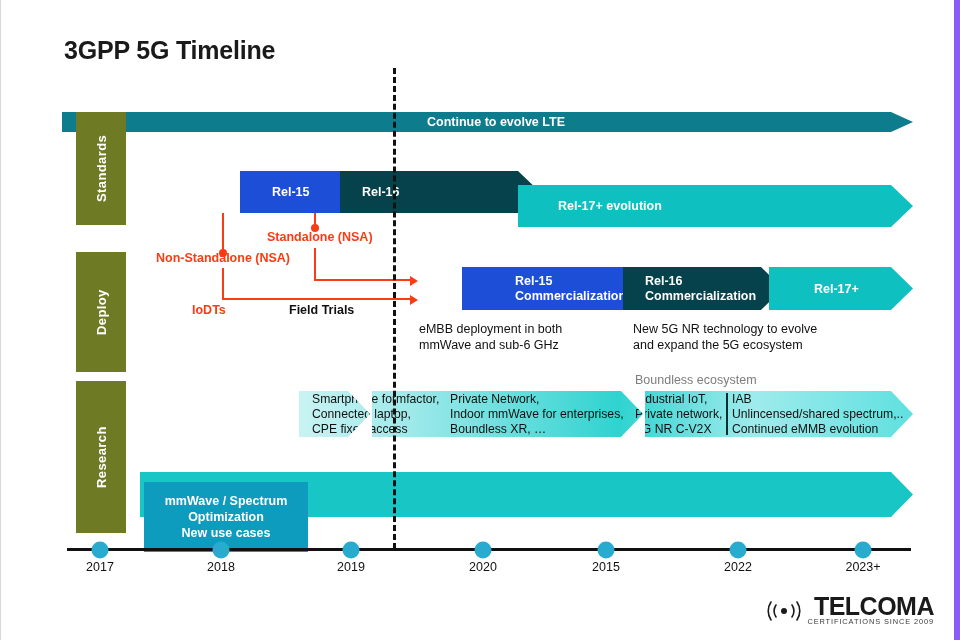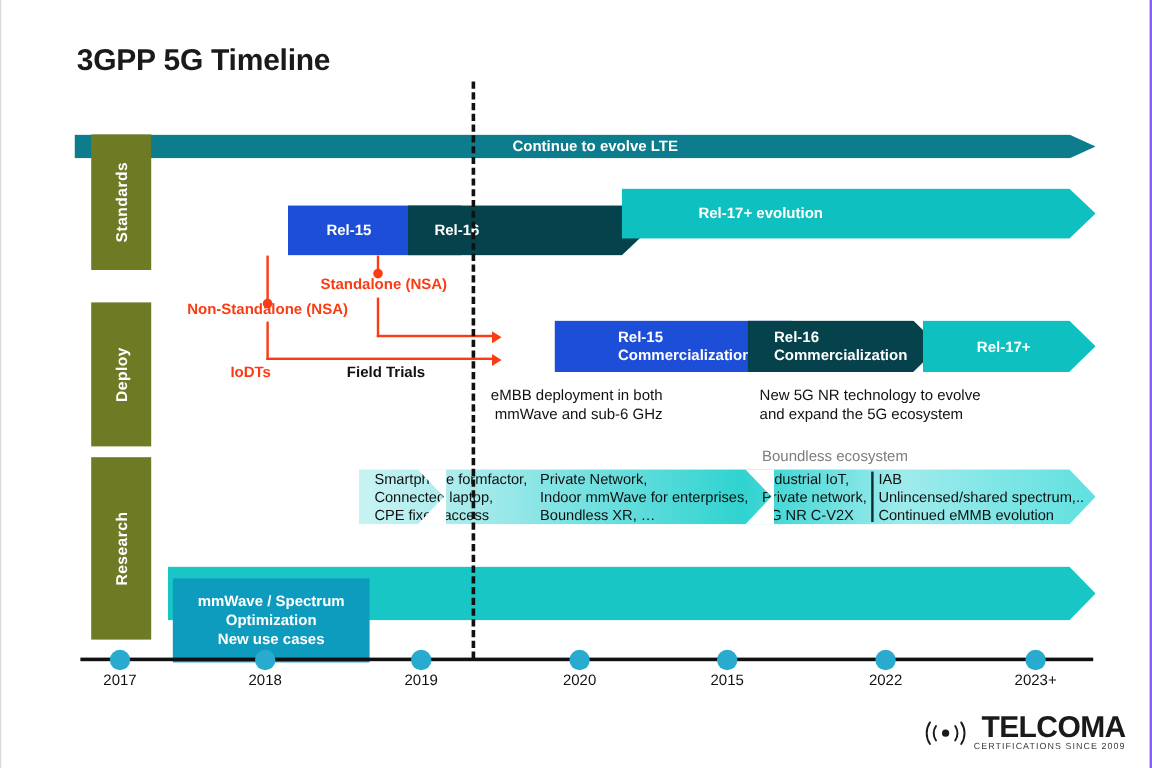--- a/index.html
+++ b/index.html
@@ -7,21 +7,21 @@
     width:960px;height:640px;
     background:#ffffff;
     font-family:"Liberation Sans", sans-serif;
     overflow:hidden;
   }
   #canvas{
     position:relative;
     width:960px;height:640px;
     background:#ffffff;
     border-left:1px solid #d8d8d8;
-    border-right:2px solid #8b5cf6;
+    border-right:6px solid #8b5cf6;
     box-sizing:border-box;
   }
   .abs{position:absolute;}
 
   
   #title{
     left:63px; top:36px;
     font-size:25px; font-weight:700; color:#1a1a1a;
     letter-spacing:-0.2px;
   }
@@ -156,39 +156,39 @@
   </div>
 
   <div class="abs bar orange chev-r" id="std-rel15" style="left:195px;top:171px;width:166px;height:42px;">
     <span style="margin-left:32px;">Rel-15</span>
   </div>
 
   <div class="abs bar darkteal chev-r" id="std-rel16" style="left:339px;top:171px;width:200px;height:42px;">
     <span style="margin-left:22px;">Rel-16</span>
   </div>
 
-  <div class="abs bar cyan chev-r" id="std-rel17" style="left:517px;top:157px;width:395px;height:42px;padding-left:24px;">
+  <div class="abs bar cyan chev-r" id="std-rel17" style="left:517px;top:185px;width:395px;height:42px;">
     <span style="margin-left:40px;">Rel-17+ evolution</span>
   </div>
 
   <div class="abs bar orange chev-r" id="dep-rel15" style="left:417px;top:267px;width:220px;height:43px;white-space:pre-line;line-height:15px;">
     <span style="margin-left:53px;">Rel-15
 Commercialization</span>
   </div>
 
   <div class="abs bar darkteal chev-r" id="dep-rel16" style="left:622px;top:267px;width:160px;height:43px;white-space:pre-line;line-height:15px;">
     <span style="margin-left:22px;">Rel-16
 Commercialization</span>
   </div>
 
   <div class="abs bar cyan chev-r" id="dep-rel17" style="left:768px;top:267px;width:144px;height:43px;">
     <span style="margin-left:45px;">Rel-17+</span>
   </div>
 
-  <div class="abs caption" style="left:408px;top:321px;text-align:right;">eMBB deployment in both
+  <div class="abs caption" style="left:418px;top:321px;">eMBB deployment in both
 mmWave and sub-6 GHz</div>
   <div class="abs caption" style="left:632px;top:321px;">New 5G NR technology to evolve
 and expand the 5G ecosystem</div>
 
   <div class="abs redline" style="left:221px;top:213px;width:2px;height:40px;"></div>
   <div class="abs reddot" style="left:218px;top:249px;"></div>
   <div class="abs redtext" style="left:155px;top:251px;">Non-Standalone (NSA)</div>
 
   <div class="abs redline" style="left:313px;top:213px;width:2px;height:15px;"></div>
   <div class="abs reddot" style="left:310px;top:224px;"></div>

